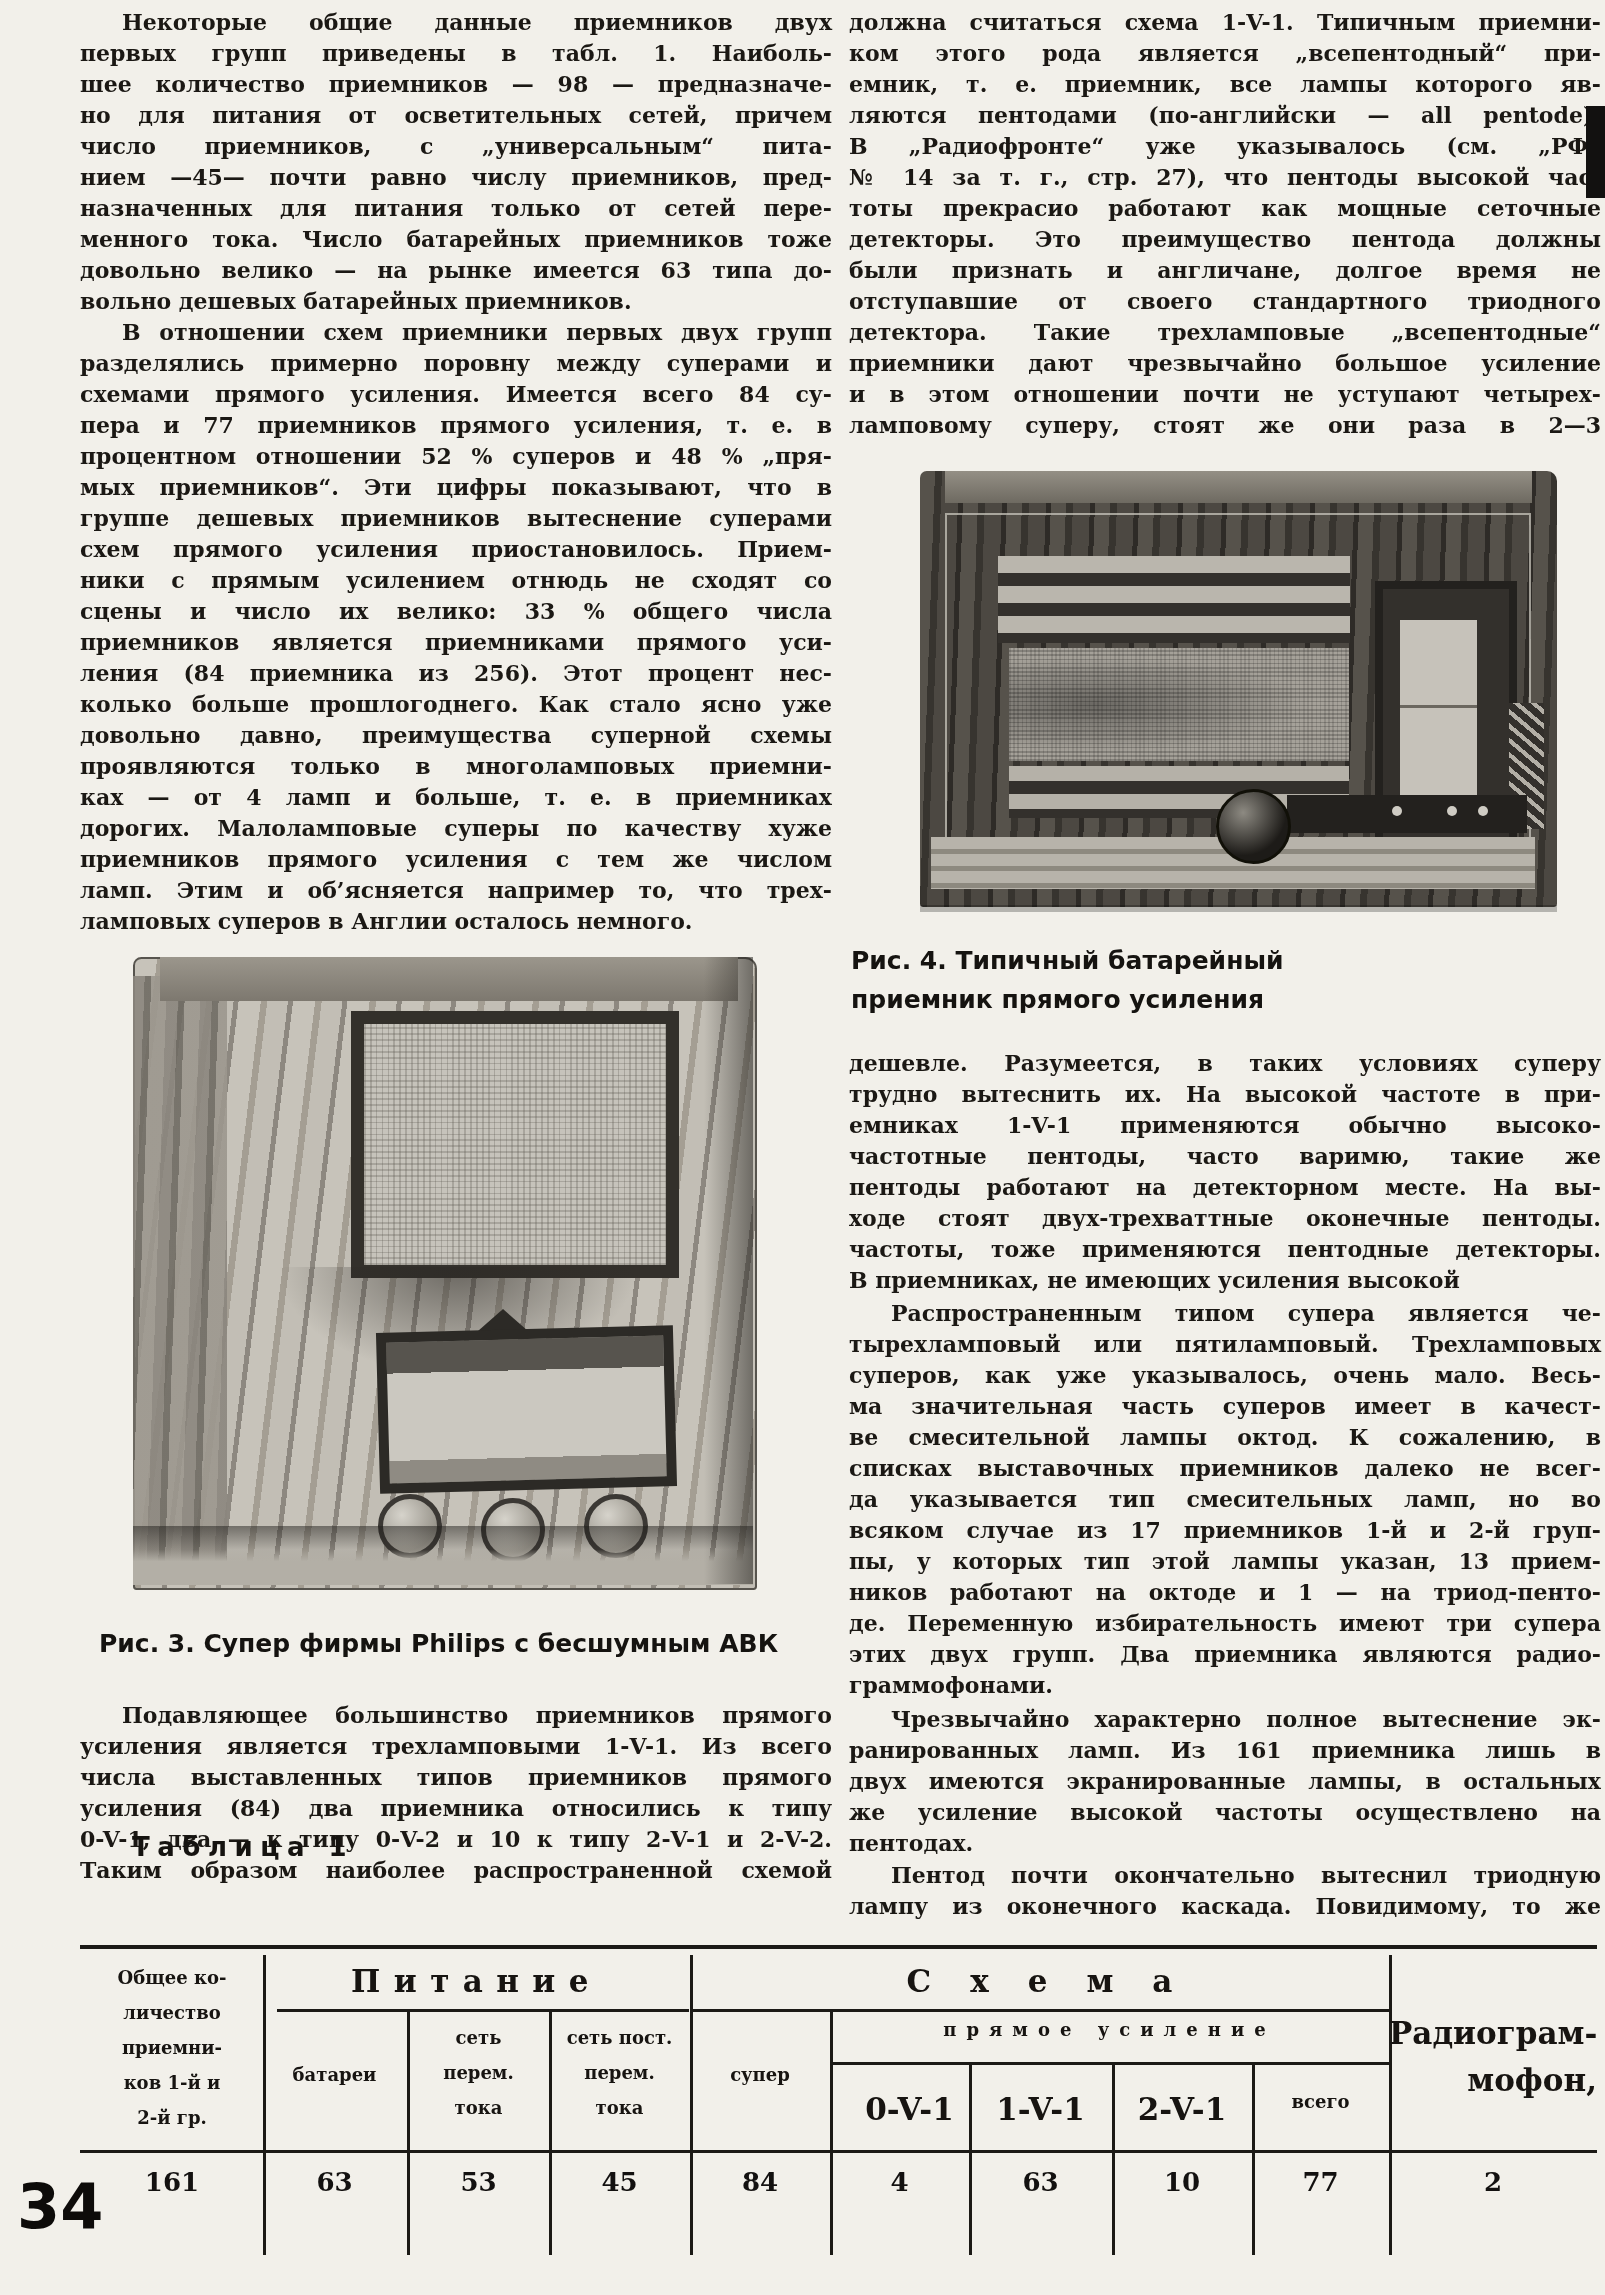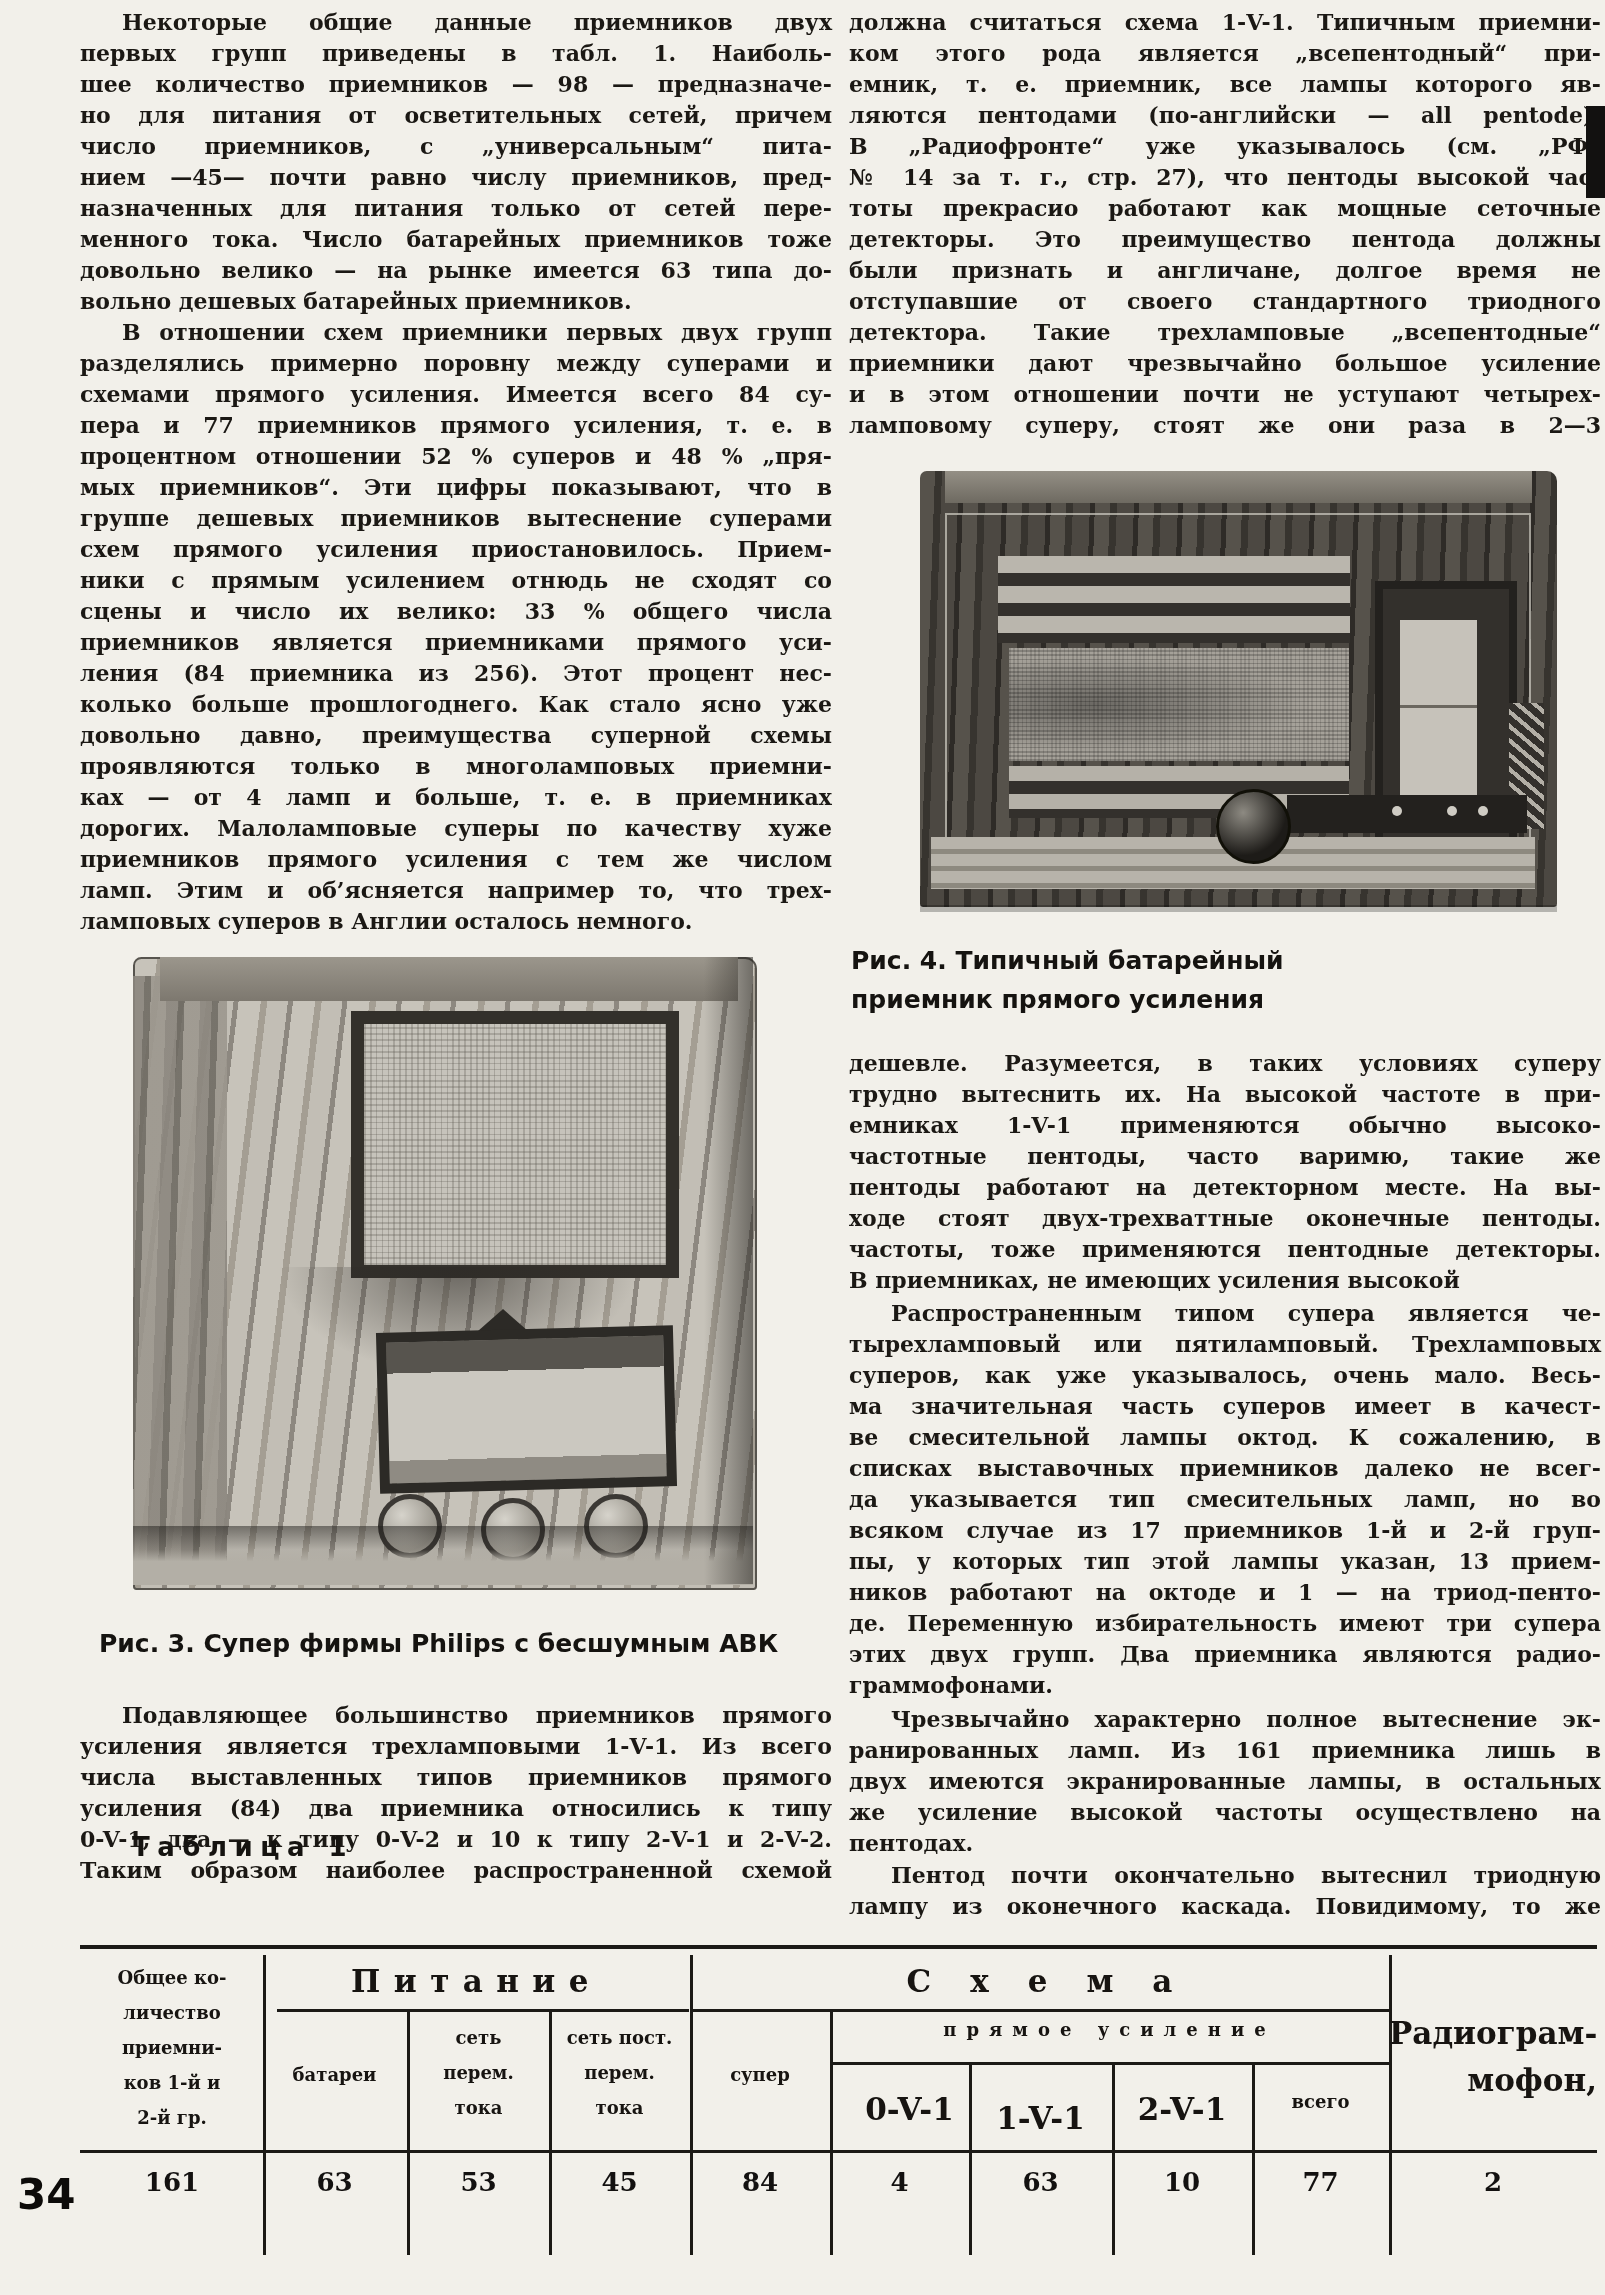--- a/index.html
+++ b/index.html
@@ -15,21 +15,21 @@
   .table-label{position:absolute;font-family:"DejaVu Sans", sans-serif;font-weight:bold;
                font-size:26px;letter-spacing:7.5px;color:#151310;}
   .rule{position:absolute;background:#1c1a16;}
   .vline{position:absolute;width:2.5px;background:#1c1a16;}
   .tcell{position:absolute;font-weight:bold;text-align:center;font-size:18px;color:#171411;}
   .hdr-line{height:35px;}
   .rg-line{height:47px;text-align:right;}
   .group-cell{font-size:31px;}
   .value-cell{position:absolute;font-weight:bold;text-align:center;font-size:26px;color:#131110;}
   .page-num{position:absolute;font-family:"DejaVu Sans", sans-serif;font-weight:bold;
-            font-size:42px;color:#0d0b09;}
+            font-size:62px;color:#0d0b09;}
   .artifact{position:absolute;background:#121110;}
   
   .fig{position:absolute;}
   .f3-cab{position:absolute;left:6.7px;top:15px;width:620px;height:629px;
     background:
       repeating-linear-gradient(97deg,#c7c3ba 0 22px,#a49e93 22px 28.5px,#c2beb5 28.5px 49px,#8d8880 49px 54px),#c7c3ba;
     border:2.5px solid #57544e;border-radius:8.4px 11.7px 3.4px 3.4px;}
   .f3-side{position:absolute;left:6.7px;top:34px;width:94px;height:587px;
     background:repeating-linear-gradient(92deg,#8b867e 0 11.7px,#6f6b63 11.7px 18.4px,#9c978e 18.4px 34px);opacity:.9;}
   .f3-top{position:absolute;left:34px;top:15px;width:578px;height:44px;
@@ -275,21 +275,21 @@
       <div class="hdr-line">сеть пост.</div>
       <div class="hdr-line">перем.</div>
       <div class="hdr-line">тока</div>
     </div>
 
   <div class="tcell" style="left:690px;top:2064px;width:140px;">супер</div>
 
   <div class="tcell" style="left:830px;top:2019px;width:559px;letter-spacing:10px;">прямое усиление</div>
 
   <div class="tcell group-cell" style="left:830px;top:2091px;width:139px;margin-left:10px;">0-V-1</div>
-  <div class="tcell group-cell" style="left:969px;top:2091px;width:143px;margin-top:9px;">1-V-1</div>
+  <div class="tcell group-cell" style="left:969px;top:2091px;width:143px;">1-V-1</div>
   <div class="tcell group-cell" style="left:1112px;top:2091px;width:140px;">2-V-1</div>
   <div class="tcell" style="left:1252px;top:2091px;width:137px;">всего</div>
 
   <div class="tcell group-cell" style="left:1389px;top:2015px;width:208px;">
       <div class="rg-line">Радиограм-</div>
       <div class="rg-line">мофон,</div>
     </div>
 
   <div class="value-cell" style="left:80px;top:2167px;width:184px;">161</div>
   <div class="value-cell" style="left:263px;top:2167px;width:143px;">63</div>

